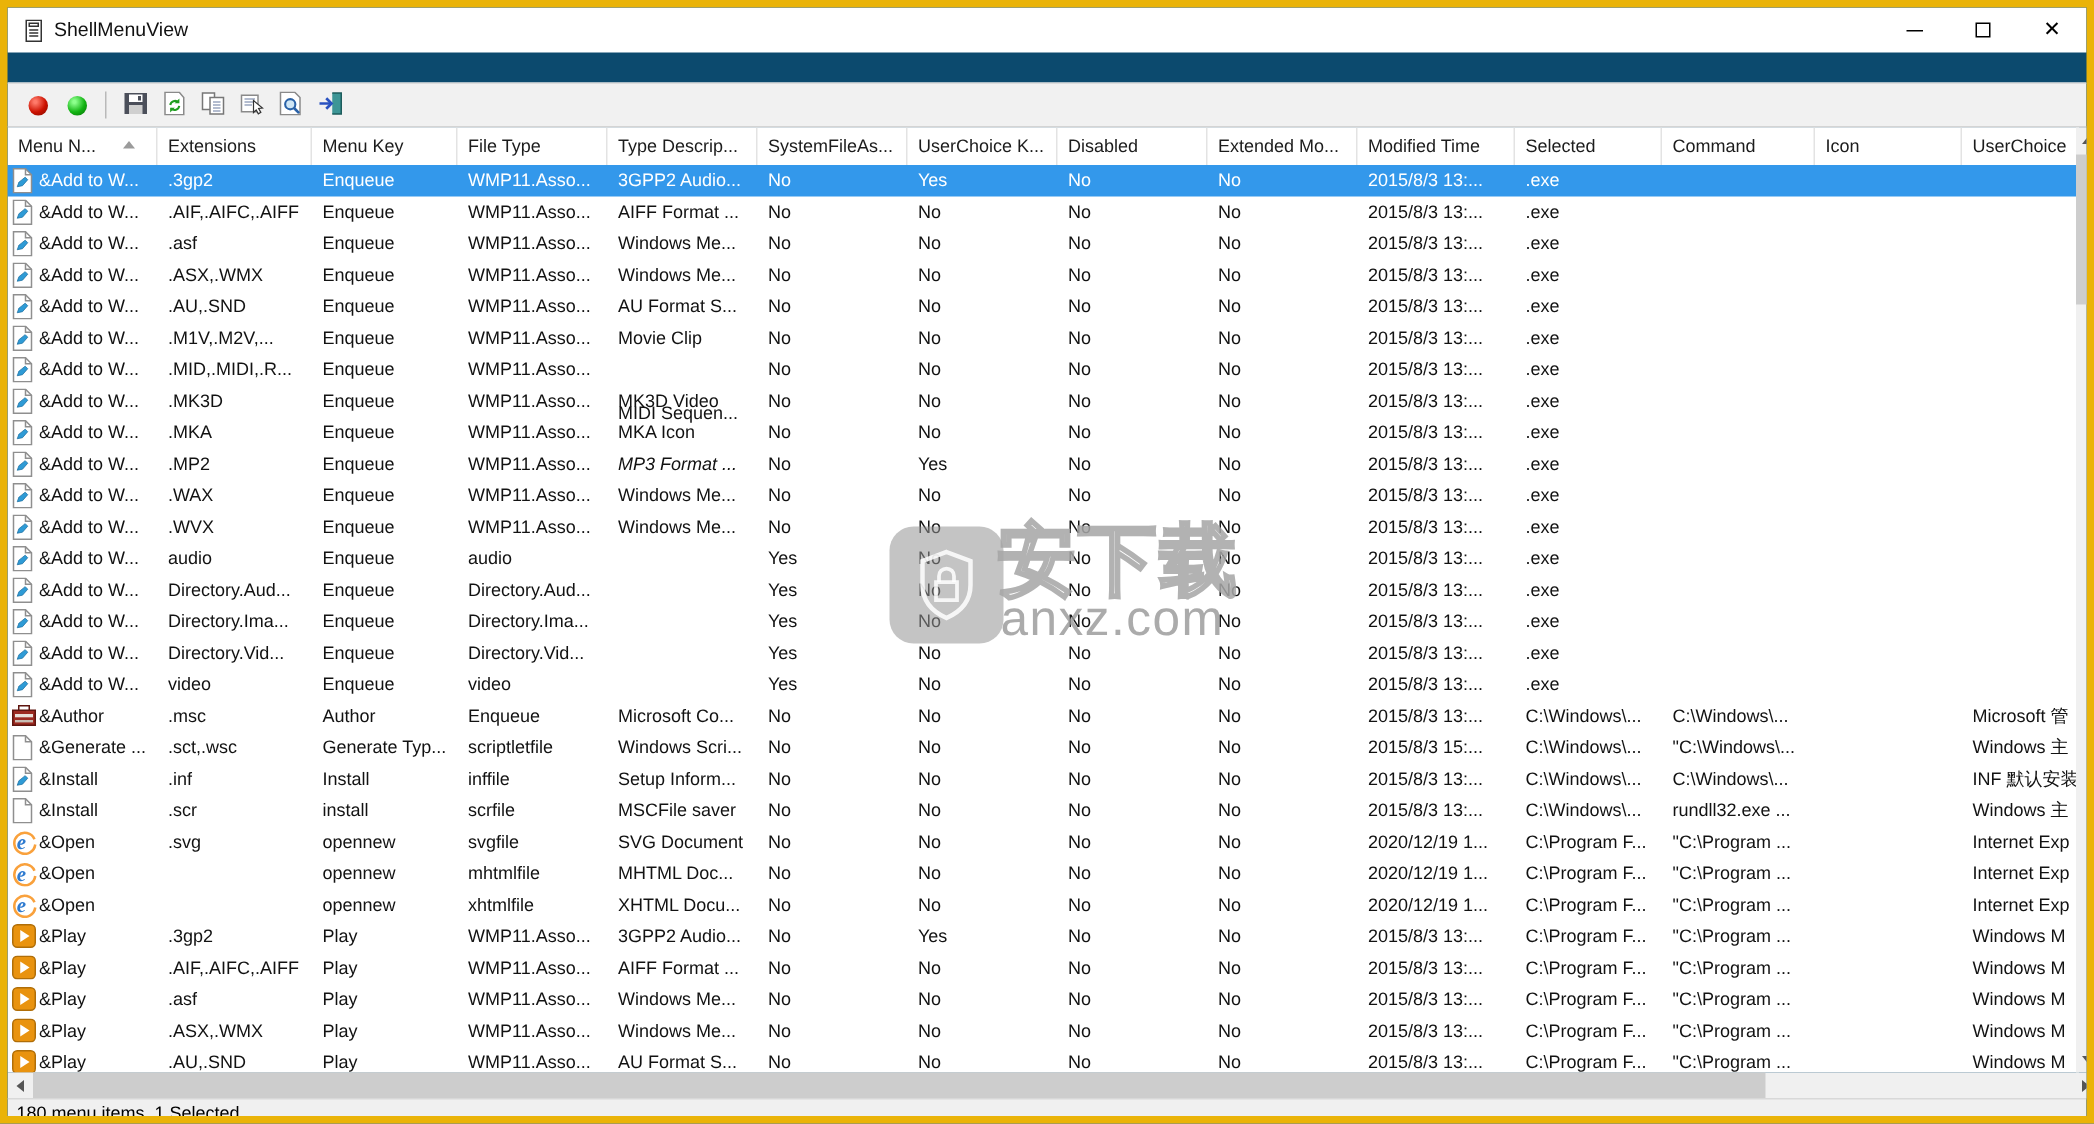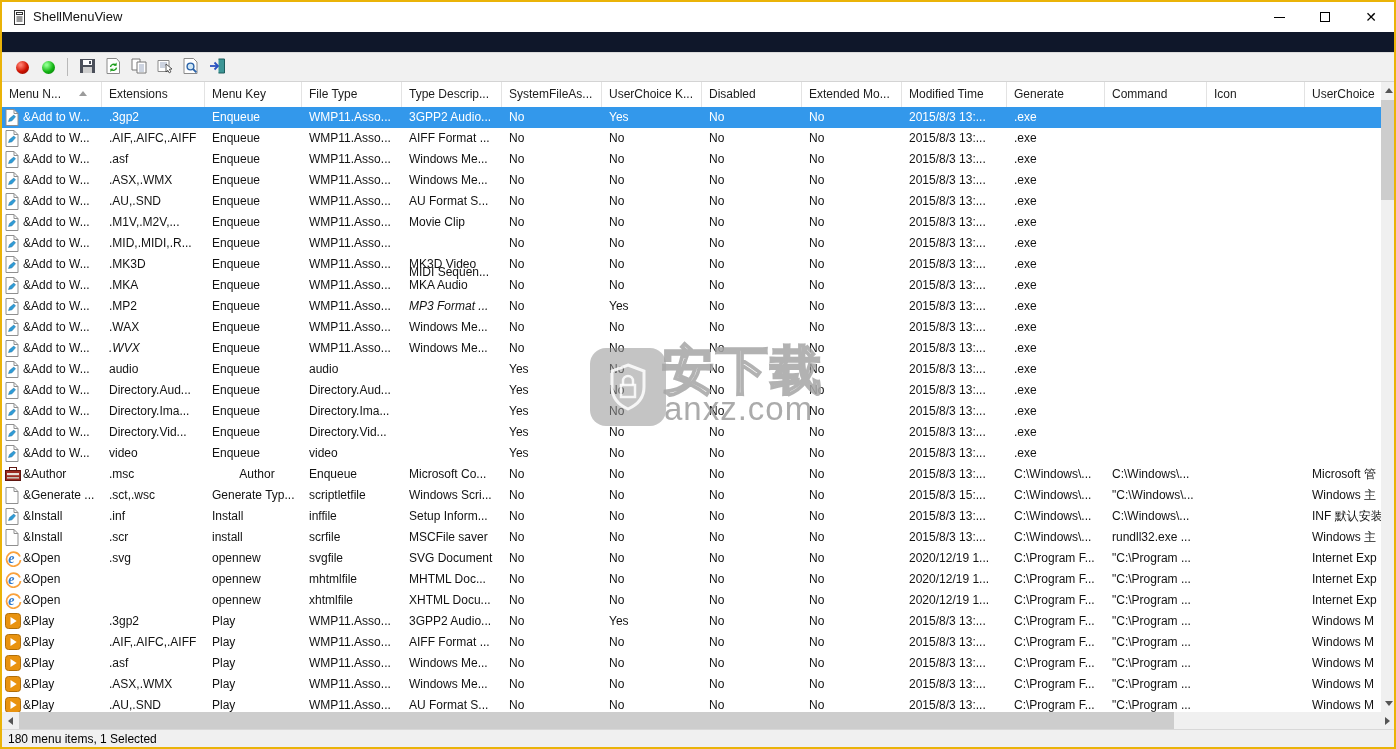--- a/index.html
+++ b/index.html
@@ -1,19 +1,19 @@
 <!DOCTYPE html>
 <html><head>
 <meta charset="utf-8">
 <style>
   * { margin:0; padding:0; box-sizing:border-box; }
   body { font-family:"Liberation Sans", sans-serif; background:#888; }
   #window {
-    position:relative; width:1396px; height:749px; background:#0f172a;
-    border:2px solid #eab308; overflow:hidden; font-size:12px; color:#000;
+    position:relative; width:1396px; height:749px; background:#0c4a6e;
+    border:5px solid #eab308; overflow:hidden; font-size:12px; color:#000;
   }
   
   #titlebar { position:absolute; left:0; top:0; width:100%; height:30px; background:#fff; }
   #app-icon { position:absolute; left:11px; top:8px; }
   #title-text { position:absolute; left:31px; top:0; line-height:30px; font-size:13px; color:#111; }
   .winbtn { position:absolute; top:0; width:46px; height:30px; text-align:center; cursor:default; }
   #btn-min { right:92px; } #btn-max { right:46px; } #btn-close { right:0; }
   .glyph-min { display:inline-block; width:11px; height:1px; background:#000; margin-top:15px; }
   .glyph-max { display:inline-block; width:10px; height:10px; border:1px solid #000; margin-top:10px; }
   .glyph-close { display:inline-block; font-size:14px; line-height:30px; color:#000; font-family:"DejaVu Sans",sans-serif; }
@@ -146,21 +146,21 @@
       <div class="hcell" style="left: 0px; width: 100px;">Menu N...<span class="sort-arrow"></span></div>
       <div class="hcell" style="left: 100px; width: 103px;">Extensions</div>
       <div class="hcell" style="left: 203px; width: 97px;">Menu Key</div>
       <div class="hcell" style="left: 300px; width: 100px;">File Type</div>
       <div class="hcell" style="left: 400px; width: 100px;">Type Descrip...</div>
       <div class="hcell" style="left: 500px; width: 100px;">SystemFileAs...</div>
       <div class="hcell" style="left: 600px; width: 100px;">UserChoice K...</div>
       <div class="hcell" style="left: 700px; width: 100px;">Disabled</div>
       <div class="hcell" style="left: 800px; width: 100px;">Extended Mo...</div>
       <div class="hcell" style="left: 900px; width: 105px;">Modified Time</div>
-      <div class="hcell" style="left: 1005px; width: 98px;">Generate</div>
+      <div class="hcell" style="left: 1005px; width: 98px;">Selected</div>
       <div class="hcell" style="left: 1103px; width: 102px;">Command</div>
       <div class="hcell" style="left: 1205px; width: 98px;">Icon</div>
       <div class="hcell" style="left: 1303px; width: 78px;">UserChoice</div>
     </div>
 
   <div id="rows-viewport">
       <div class="row selected">
         <span class="row-icon"><svg width="14" height="17" viewBox="0 0 14 17">
             <path d="M1 .5h8L13 4.5v12h-12z" fill="#fff" stroke="#8f8f8f"></path>
             <path d="M9 .5v4h4" fill="none" stroke="#8f8f8f"></path>
@@ -331,21 +331,21 @@
       <div class="row">
         <span class="row-icon"><svg width="14" height="17" viewBox="0 0 14 17">
             <path d="M1 .5h8L13 4.5v12h-12z" fill="#fff" stroke="#8f8f8f"></path>
             <path d="M9 .5v4h4" fill="none" stroke="#8f8f8f"></path>
             <path d="M3.5 12.5l1.1-3 4.2-3.4 1.7 1.7-3.5 4z" fill="#2e9bd6" stroke="#1c6fa0" stroke-width=".5"></path>
           </svg></span>
         <div class="cell first" style="left: 0px; width: 100px;">&amp;Add to W...</div>
         <div class="cell" style="left: 100px; width: 103px;">.MKA</div>
         <div class="cell" style="left: 203px; width: 97px;">Enqueue</div>
         <div class="cell" style="left: 300px; width: 100px;">WMP11.Asso...</div>
-        <div class="cell" style="left: 400px; width: 100px;">MKA Audio</div>
+        <div class="cell" style="left: 400px; width: 100px;">MKA Icon</div>
         <div class="cell" style="left: 500px; width: 100px;">No</div>
         <div class="cell" style="left: 600px; width: 100px;">No</div>
         <div class="cell" style="left: 700px; width: 100px;">No</div>
         <div class="cell" style="left: 800px; width: 100px;">No</div>
         <div class="cell" style="left: 900px; width: 105px;">2015/8/3 13:...</div>
         <div class="cell" style="left: 1005px; width: 98px;">.exe</div>
         <div class="cell" style="left: 1103px; width: 102px;"></div>
         <div class="cell" style="left: 1205px; width: 98px;"></div>
         <div class="cell" style="left: 1303px; width: 78px;"></div>
       </div>
@@ -391,21 +391,21 @@
         <div class="cell" style="left: 1205px; width: 98px;"></div>
         <div class="cell" style="left: 1303px; width: 78px;"></div>
       </div>
       <div class="row">
         <span class="row-icon"><svg width="14" height="17" viewBox="0 0 14 17">
             <path d="M1 .5h8L13 4.5v12h-12z" fill="#fff" stroke="#8f8f8f"></path>
             <path d="M9 .5v4h4" fill="none" stroke="#8f8f8f"></path>
             <path d="M3.5 12.5l1.1-3 4.2-3.4 1.7 1.7-3.5 4z" fill="#2e9bd6" stroke="#1c6fa0" stroke-width=".5"></path>
           </svg></span>
         <div class="cell first" style="left: 0px; width: 100px;">&amp;Add to W...</div>
-        <div class="cell" style="left: 100px; width: 103px; font-style: italic;">.WVX</div>
+        <div class="cell" style="left: 100px; width: 103px;">.WVX</div>
         <div class="cell" style="left: 203px; width: 97px;">Enqueue</div>
         <div class="cell" style="left: 300px; width: 100px;">WMP11.Asso...</div>
         <div class="cell" style="left: 400px; width: 100px;">Windows Me...</div>
         <div class="cell" style="left: 500px; width: 100px;">No</div>
         <div class="cell" style="left: 600px; width: 100px;">No</div>
         <div class="cell" style="left: 700px; width: 100px;">No</div>
         <div class="cell" style="left: 800px; width: 100px;">No</div>
         <div class="cell" style="left: 900px; width: 105px;">2015/8/3 13:...</div>
         <div class="cell" style="left: 1005px; width: 98px;">.exe</div>
         <div class="cell" style="left: 1103px; width: 102px;"></div>
@@ -519,21 +519,21 @@
       </div>
       <div class="row">
         <span class="row-icon"><svg width="16" height="16" viewBox="0 0 16 16">
             <rect x="4.5" y="1.5" width="7" height="4" fill="none" stroke="#5f150f"></rect>
             <rect x=".5" y="4.5" width="15" height="10" fill="#9c2a21" stroke="#5f150f"></rect>
             <rect x="2" y="7" width="12" height="2.2" fill="#e8e0d8"></rect>
             <rect x="2" y="11" width="12" height="1.6" fill="#c9beb4"></rect>
           </svg></span>
         <div class="cell first" style="left: 0px; width: 100px;">&amp;Author</div>
         <div class="cell" style="left: 100px; width: 103px;">.msc</div>
-        <div class="cell" style="left: 203px; width: 97px; text-align: center;">Author</div>
+        <div class="cell" style="left: 203px; width: 97px;">Author</div>
         <div class="cell" style="left: 300px; width: 100px;">Enqueue</div>
         <div class="cell" style="left: 400px; width: 100px;">Microsoft Co...</div>
         <div class="cell" style="left: 500px; width: 100px;">No</div>
         <div class="cell" style="left: 600px; width: 100px;">No</div>
         <div class="cell" style="left: 700px; width: 100px;">No</div>
         <div class="cell" style="left: 800px; width: 100px;">No</div>
         <div class="cell" style="left: 900px; width: 105px;">2015/8/3 13:...</div>
         <div class="cell" style="left: 1005px; width: 98px;">C:\Windows\...</div>
         <div class="cell" style="left: 1103px; width: 102px;">C:\Windows\...</div>
         <div class="cell" style="left: 1205px; width: 98px;"></div>

